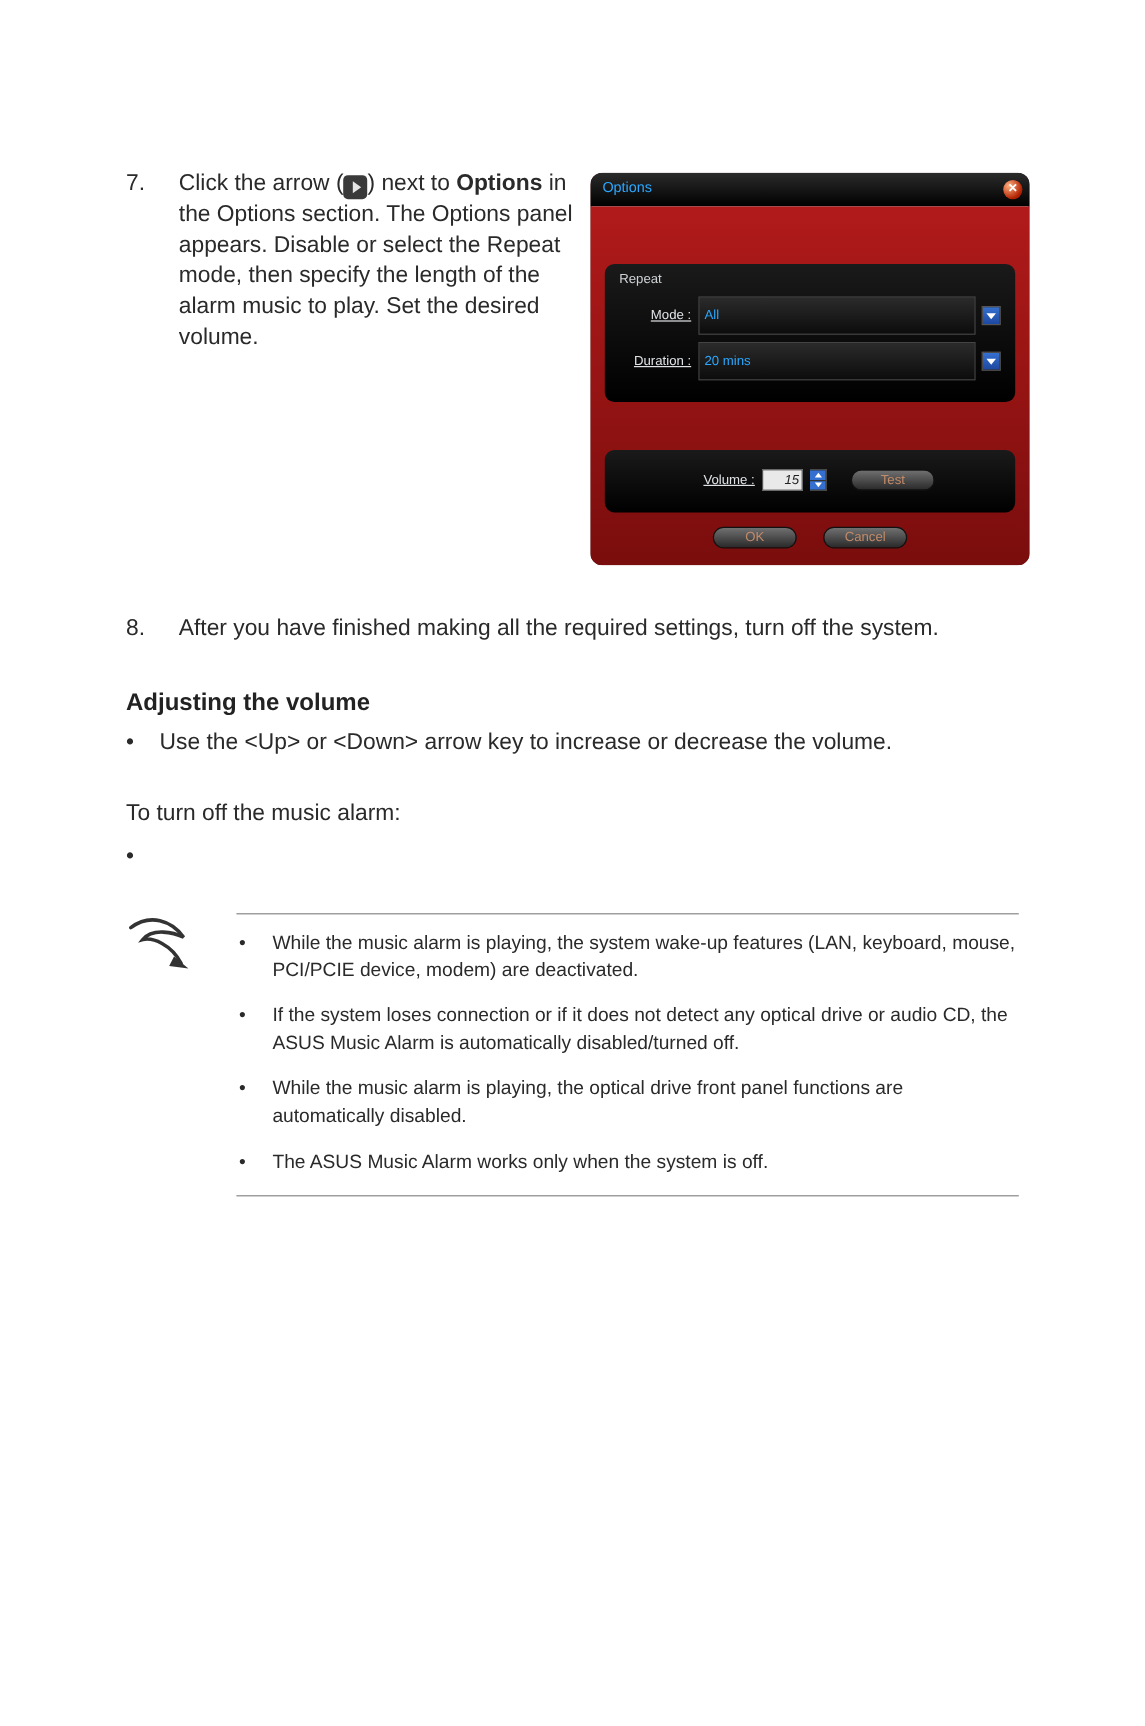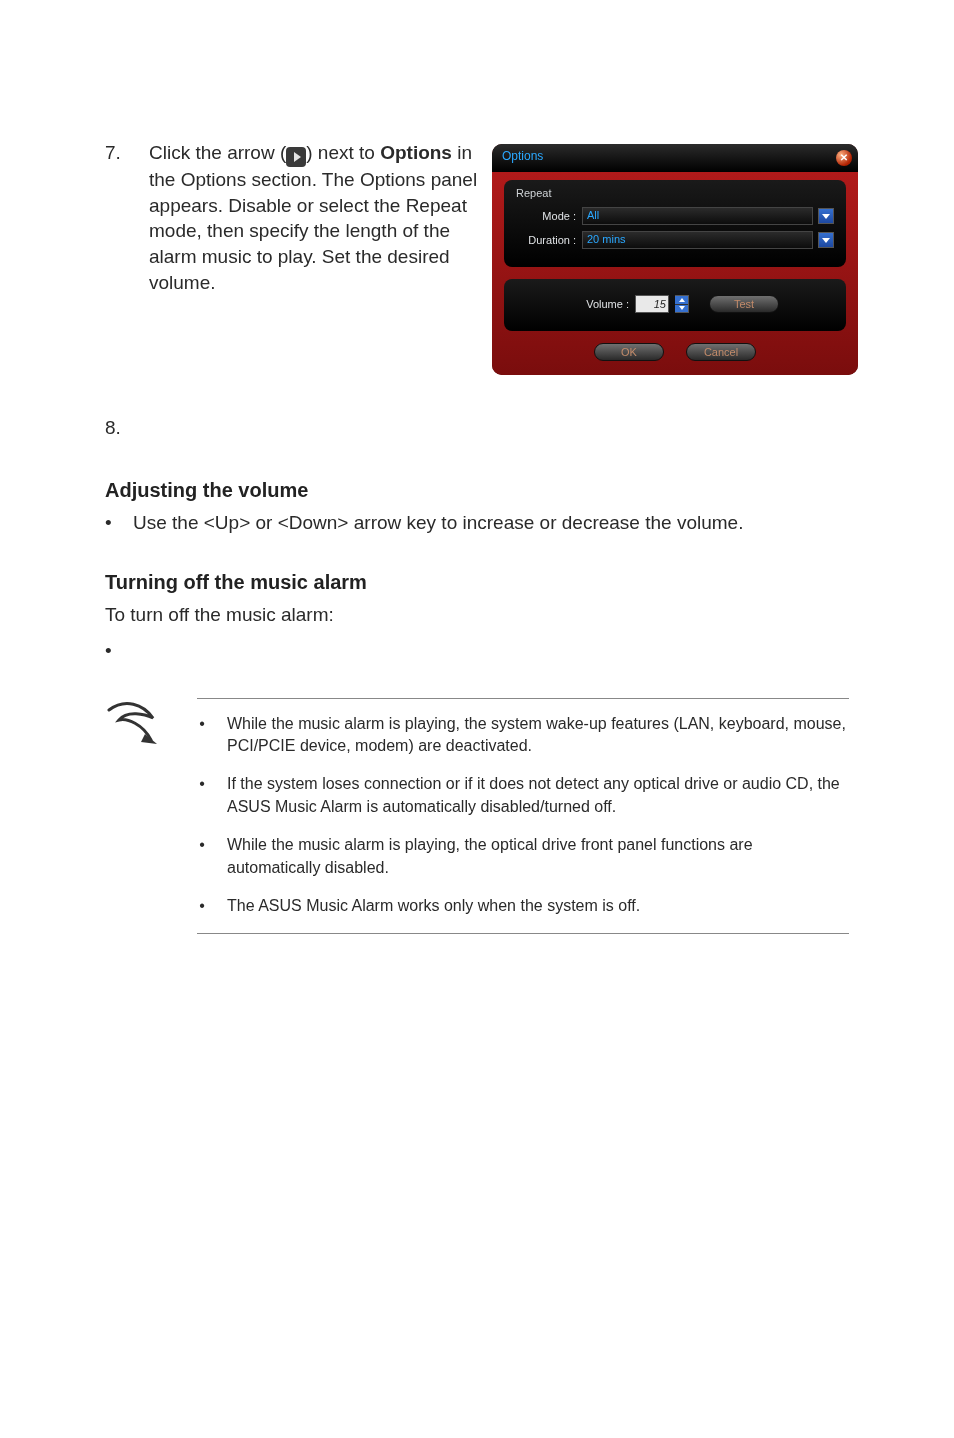--- a/index.html
+++ b/index.html
@@ -80,45 +80,46 @@
   }
   .od-body {
     background: linear-gradient(#b11a1a, #7a0d0d);
     padding: 8px 12px 14px 12px;
   }
   .od-panel {
     background: linear-gradient(#1a1a1a, #000);
     border-radius: 8px;
     padding: 10px 12px 12px 14px;
     margin-bottom: 12px;
+    margin-top: 40px;
   }
   .od-panel .legend {
     color: #cfd3d6;
     font-size: 11px;
     margin: -4px 0 6px -2px;
   }
   .od-row {
     display: flex;
     align-items: center;
     font-size: 11px;
     color: #e0e3e6;
     margin: 6px 0;
     gap: 6px;
   }
-  .od-row .lbl { width: 58px; text-align: right; }
+  .od-row .lbl { width: 58px; text-align: right; text-decoration: underline; }
   .od-field {
     flex: 1;
-    height: 18px;
+    height: 32px;
     background: linear-gradient(#2b2b2b,#0c0c0c);
     border: 1px solid #444;
     color: #2aa8ff;
     font-size: 11px;
     padding: 1px 4px;
     display: flex;
-    align-items: flex-end;
+    align-items: center;
     justify-content: space-between;
   }
   .od-drop {
     width: 16px; height: 16px;
     background: linear-gradient(#3570d0,#1d48a0);
     display:flex;align-items:center;justify-content:center;
     border:1px solid #555;
     flex:none;
     margin-left:-1px;
   }
@@ -254,31 +255,31 @@
             <div class="pill-btn">OK</div>
             <div class="pill-btn">Cancel</div>
           </div>
         </div>
       </div>
     </div>
   </div>
 
   <div class="num-row">
     <div class="num">8.</div>
+    <div>After you have finished making all the required settings, turn off the system.</div>
   </div>
 
   <h3 class="section">Adjusting the volume</h3>
   <ul class="bullets">
     <li>
         <span class="b">•</span>
         <span>Use the  &lt;Up&gt; or &lt;Down&gt; arrow key to increase or decrease the volume.</span>
       </li>
   </ul>
 
-  <h3 class="section">Turning off the music alarm</h3>
   <p class="body">To turn off the music alarm:</p>
   <ul class="bullets">
     <li>
         <span class="b">•</span>
       </li>
   </ul>
 
   <div class="note-block">
     <div class="note-icon">
       <svg width="56" height="46" viewBox="0 0 56 46">

